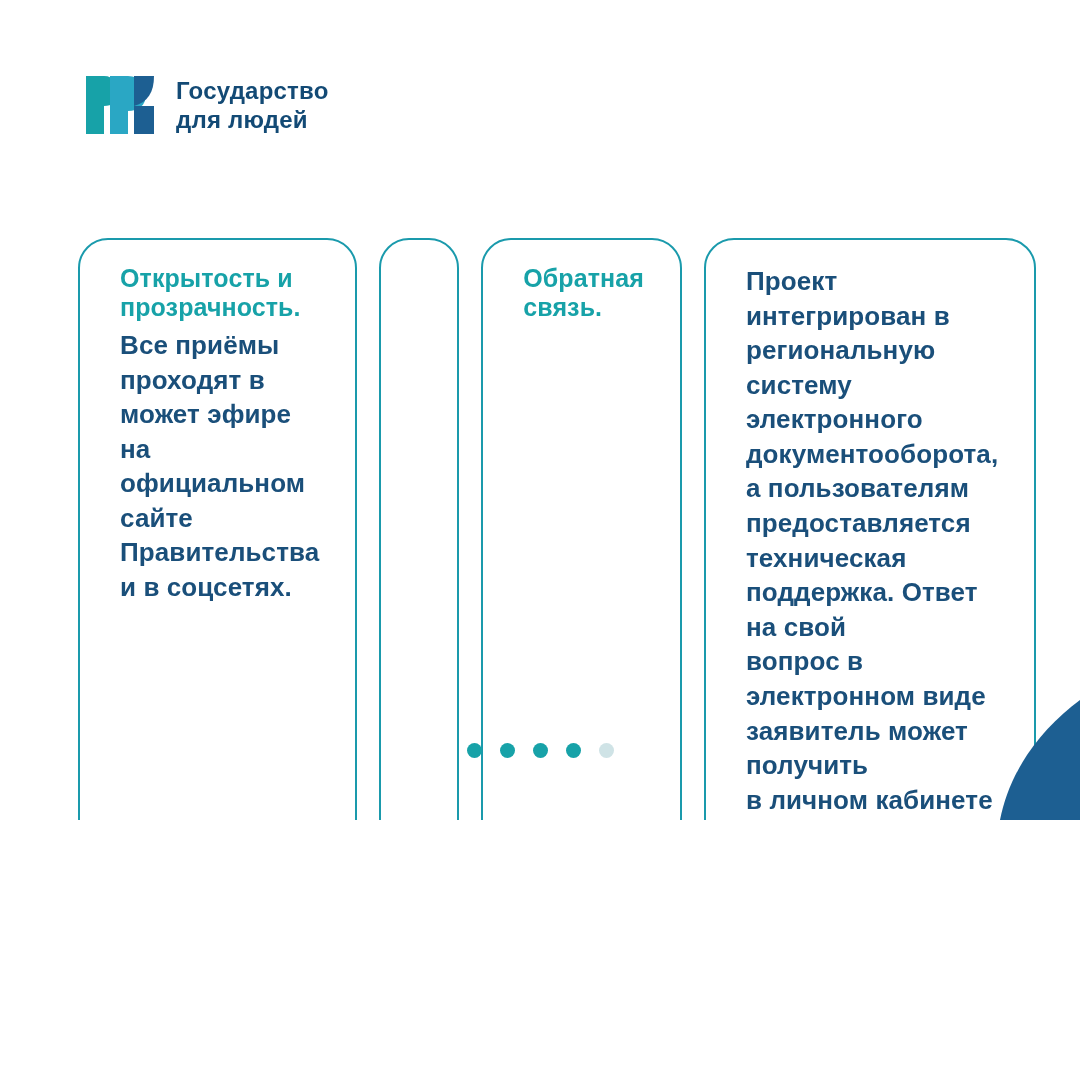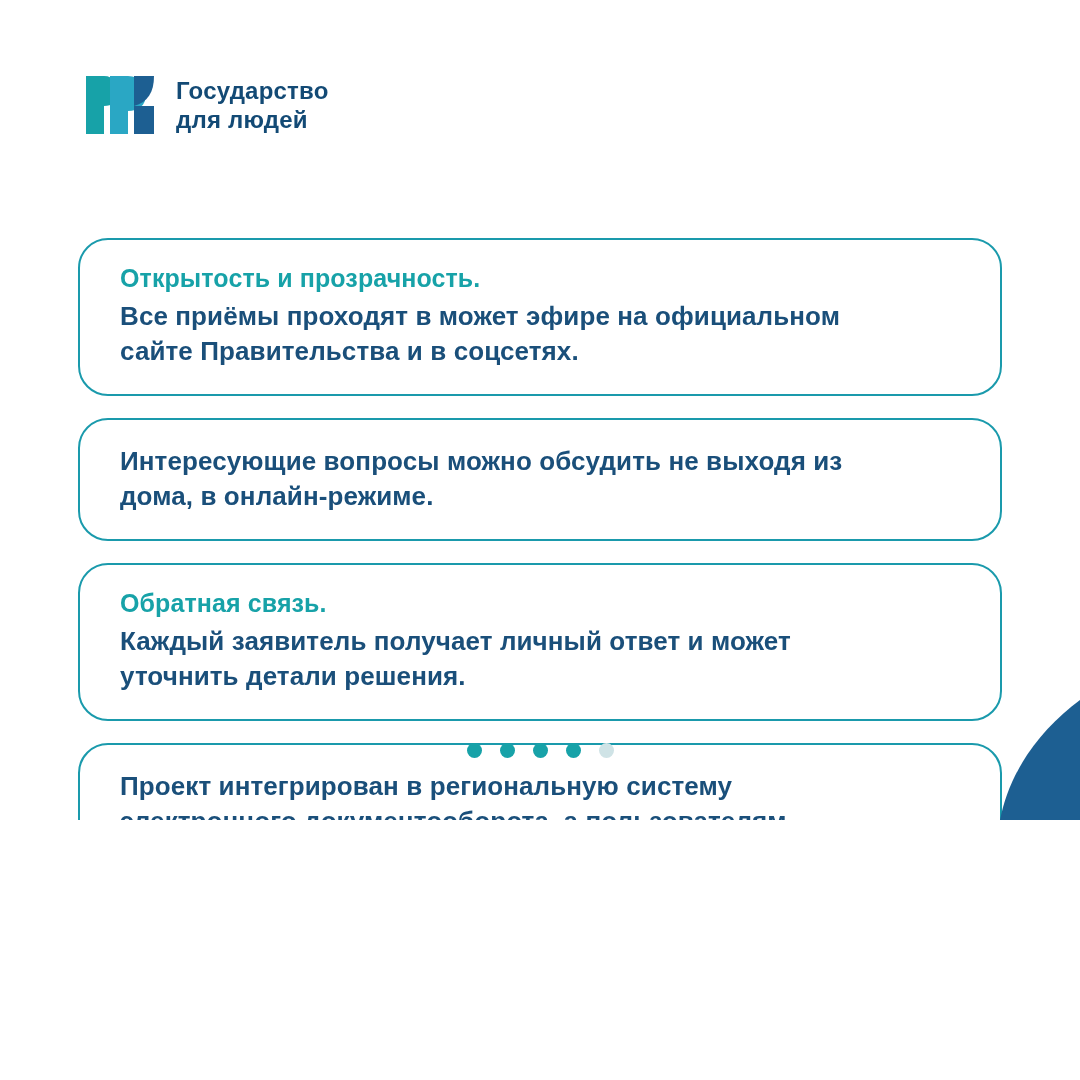--- a/index.html
+++ b/index.html
@@ -58,21 +58,21 @@
     letter-spacing: -0.5px;
   }
 
   
   .cards {
     position: absolute;
     left: 78px;
     top: 238px;
     width: 924px;
     display: flex;
-    flex-direction: column;
+    flex-direction: row;
     gap: 22px;
   }
   .card {
     border: 2px solid #1a9aac;
     border-radius: 30px;
     padding: 24px 36px 26px 40px;
     box-sizing: border-box;
     background: #ffffff;
   }
   .card-heading {
@@ -145,28 +145,24 @@
 
   <div class="cards">
 
     <div class="card">
       <div class="card-heading">Открытость и прозрачность.</div>
       <div class="card-body">Все приёмы проходят в может эфире на официальном
 сайте Правительства и в соцсетях.</div>
     </div>
 
     <div class="card">
-      <div class="card-body">Интересующие вопросы можно обсудить не выходя из
-дома, в онлайн-режиме.</div>
     </div>
 
     <div class="card">
       <div class="card-heading">Обратная связь.</div>
-      <div class="card-body">Каждый заявитель получает личный ответ и может
-уточнить детали решения.</div>
     </div>
 
     <div class="card">
       <div class="card-body">Проект интегрирован в региональную систему
 электронного документооборота, а пользователям
 предоставляется техническая поддержка. Ответ на свой
 вопрос в электронном виде заявитель может получить
 в личном кабинете электронной приемной.</div>
     </div>
 

